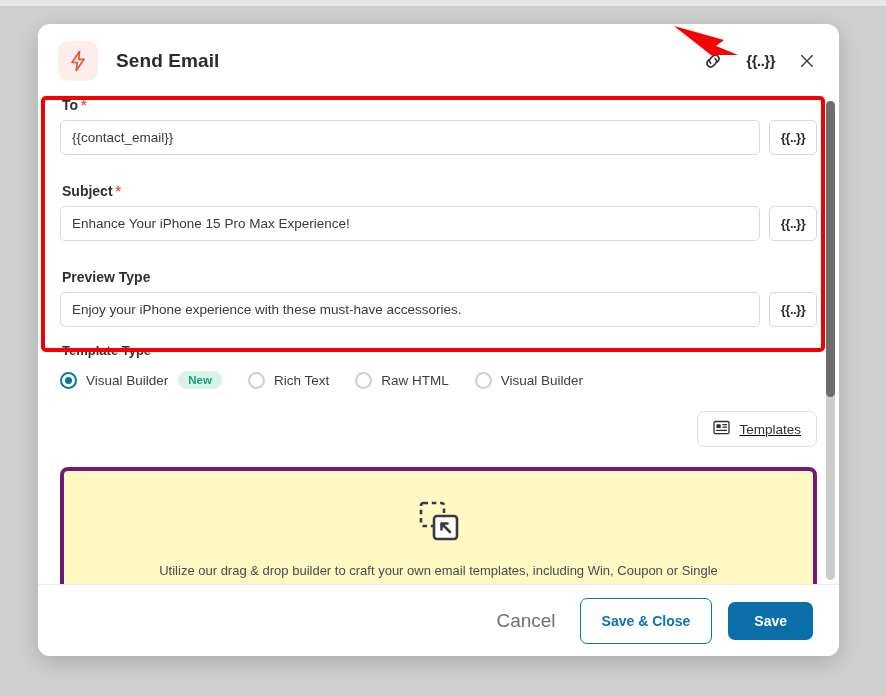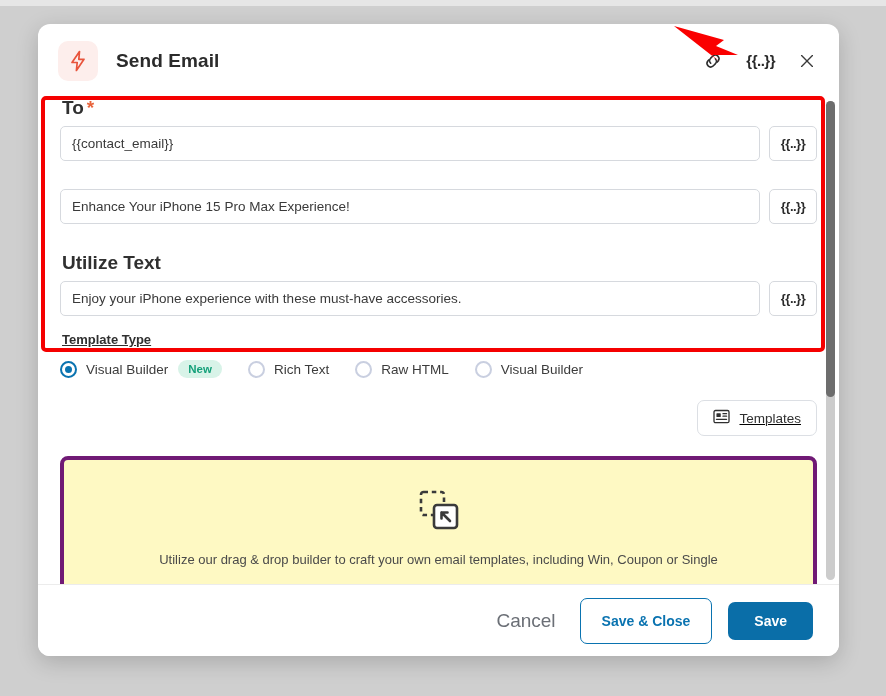--- a/index.html
+++ b/index.html
@@ -83,21 +83,21 @@
     left: 41px; top: 96px;
     width: 784px; height: 256px;
     border: 4px solid #f50000;
     border-radius: 5px;
     pointer-events: none;
     z-index: 6;
   }
 
   .field { margin-bottom: 6px; }
   .field-label {
-    font-size: 19px;
+    font-size: 14px;
     color: #303030;
     font-weight: bold;
     margin: 0 0 7px 2px;
     display: block;
   }
   .req { color: #e8643c; font-weight: bold; margin-left: 3px; }
 
   .input-row { display: flex; align-items: center; gap: 9px; }
   .text-input {
     flex: 1 1 auto;
@@ -122,21 +122,20 @@
     cursor: pointer;
   }
   .merge-btn .merge-glyph { font-size: 13px; }
 
   .spacer-22 { height: 22px; }
 
   
   .tmpl-label {
     font-size: 13px; font-weight: bold; color: #303030;
     margin: 16px 0 13px 2px;
-    text-decoration: underline;
   }
   .radio-row { display: flex; align-items: center; gap: 0; }
   .radio-item {
     display: flex; align-items: center;
     margin-right: 26px;
     cursor: pointer;
   }
   .radio {
     width: 17px; height: 17px;
     border-radius: 50%;
@@ -311,32 +310,33 @@
           <div class="text-input">{{contact_email}}</div>
           <div class="merge-btn">
             <span class="merge-glyph">{{..}}</span>
           </div>
         </div>
       </div>
 
       <div class="spacer-22"></div>
 
       <div class="field">
+        <span class="field-label"><span>Subject</span><span class="req">*</span></span>
         <div class="input-row">
           <div class="text-input">Enhance Your iPhone 15 Pro Max Experience!</div>
           <div class="merge-btn">
             <span class="merge-glyph">{{..}}</span>
           </div>
         </div>
       </div>
 
       <div class="spacer-22"></div>
 
       <div class="field">
-        <span class="field-label"><span>Utilize Text</span><span class="req"></span></span>
+        <span class="field-label"><span>Preview Type</span><span class="req"></span></span>
         <div class="input-row">
           <div class="text-input">Enjoy your iPhone experience with these must-have accessories.</div>
           <div class="merge-btn">
             <span class="merge-glyph">{{..}}</span>
           </div>
         </div>
       </div>
 
       <div class="tmpl-label">Template Type</div>
       <div class="radio-row">

